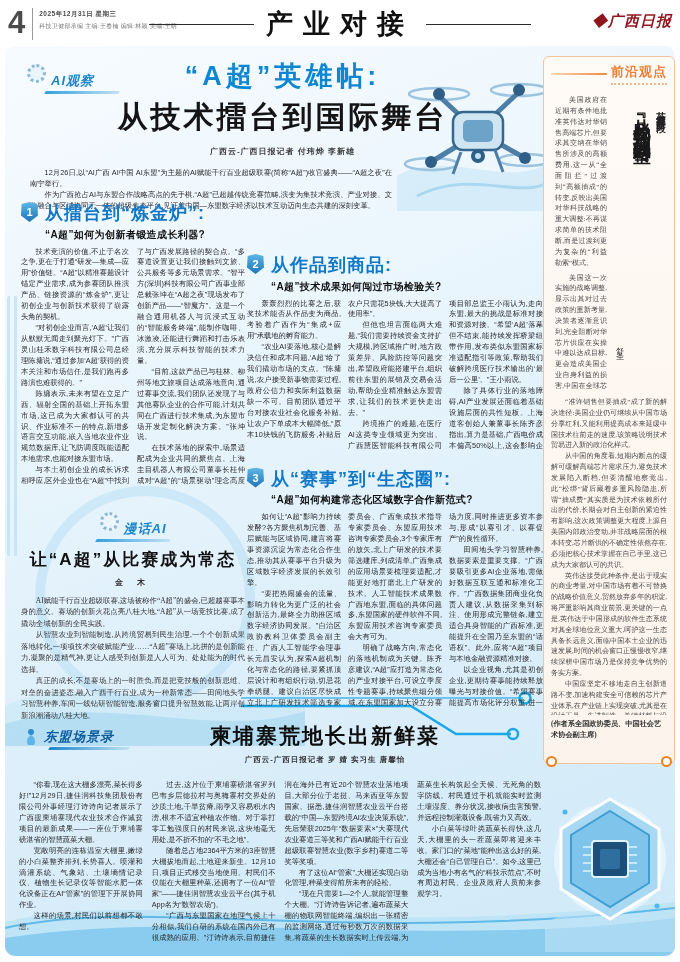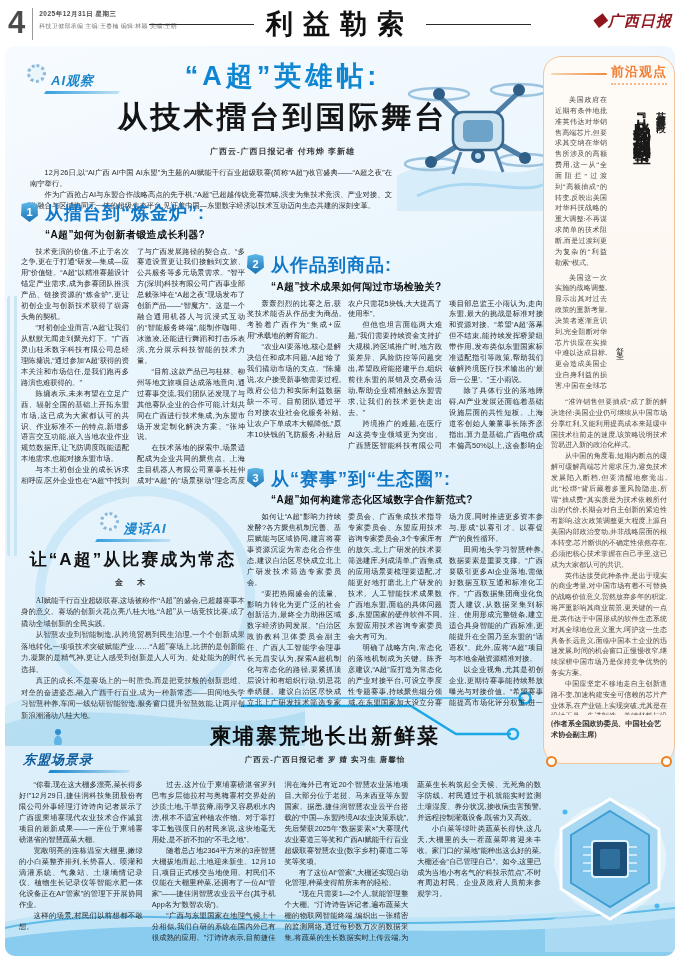--- a/index.html
+++ b/index.html
@@ -70,21 +70,21 @@
   .cartoon{position:absolute;left:16px;top:458px;width:224px;height:216px;z-index:2;text-align:center;}
   .cartoon .col-label{position:relative;justify-content:center;margin:0 auto;width:110px;}
   .cartoon-title{font-size:17px;font-weight:900;color:#121212;letter-spacing:2px;margin-top:10px;}
   .cartoon-author{font-size:8px;font-weight:bold;color:#333;letter-spacing:6px;margin-top:6px;}
   .cartoon-body{margin-top:7px;font-family:"Liberation Serif",serif;font-size:7.4px;line-height:1.55;
                 color:#333;text-align:justify;height:128px;overflow:hidden;}
   .cartoon-body p{margin:0;text-indent:2em;}
 
   
   .vp{position:absolute;left:538px;top:10px;width:132px;height:708px;z-index:3;
-      border:1px solid #f2c49c;border-radius:18px;background:linear-gradient(180deg,#fefaf5,#fcf4ec);
+      border:1px solid #f2c49c;border-radius:6px;background:linear-gradient(180deg,#fefaf5,#fcf4ec);
       box-sizing:border-box;padding:6px 7px;}
   .vp:before,.vp:after{content:"";position:absolute;bottom:-4px;width:7px;height:7px;border-radius:50%;
       background:#fff;border:2px solid #f0801f;}
   .vp:before{left:2px;} .vp:after{right:2px;}
   .vp-label{display:flex;align-items:center;gap:4px;margin-bottom:6px;}
   .vp-label-line{flex:1;height:2px;background:linear-gradient(90deg,#f6d7b4,#f08a3c);border-radius:2px;}
   .vp-label-text{font-size:13px;font-weight:900;color:#f07f35;letter-spacing:1px;
                  border-bottom:2px dotted #f5b887;padding-bottom:2px;}
   .vp-top{display:flex;height:300px;}
   .vp-narrow{width:60px;height:300px;overflow:hidden;font-family:"Liberation Serif",serif;
@@ -98,21 +98,21 @@
              color:#333;letter-spacing:5px;}
   .vp-body{margin-top:6px;height:318px;overflow:hidden;font-family:"Liberation Serif",serif;
            font-size:7px;line-height:1.55;color:#4a4a4a;text-align:justify;}
   .vp-body p{margin:0;text-indent:2em;}
   .vp-attr{margin-top:4px;font-size:7.2px;font-weight:bold;color:#333;line-height:1.5;
            font-family:"Liberation Serif",serif;}
 
   
   .asean{position:absolute;left:14px;top:676px;width:522px;z-index:2;}
   .asean-head{position:relative;height:52px;text-align:center;}
-  .asean-label{position:absolute;left:4px;top:6px;display:flex;align-items:center;gap:5px;flex-direction:column;}
+  .asean-label{position:absolute;left:4px;top:6px;display:flex;align-items:center;gap:5px;}
   .asean-label .lbl-text{font-size:13px;font-weight:900;font-style:italic;color:#0d5c9e;letter-spacing:1px;}
   .asean-bar{position:absolute;left:26px;bottom:-4px;width:80px;height:3px;
              background:linear-gradient(90deg,#1b86cc,#bfe2f5);transform:skewX(-30deg);}
   .asean-headline{font-size:21px;font-weight:900;color:#0e0e0e;letter-spacing:2px;padding-left:90px;}
   .asean-byline{font-size:7.5px;font-weight:bold;color:#333;margin-top:5px;padding-left:90px;letter-spacing:1px;}
   .cols4{column-count:4;column-gap:9px;column-fill:auto;height:172px;overflow:hidden;margin-top:6px;}
 
   
   .drone-art{position:absolute;left:382px;top:10px;width:170px;height:155px;z-index:1;}
   .chip-art{position:absolute;left:540px;top:728px;width:130px;height:178px;z-index:2;}
@@ -129,21 +129,21 @@
     <div class="mast-left">
       <div class="page-num">4</div>
       <div class="mast-divider"></div>
       <div class="mast-info">
         <div class="date-line">2025年12月31日 星期三</div>
         <div class="staff-line">科技卫健部承编 主编:王春楠 编辑:林颖 美编:王萌</div>
       </div>
     </div>
     <div class="mast-center">
       <span class="mast-rule"></span>
-      <h1 class="section-title">利益勒索</h1>
+      <h1 class="section-title">产业对接</h1>
       <span class="mast-rule"></span>
     </div>
     <div class="brand">◆广西日报</div>
   </header>
 
   <div class="content">
 
     <div class="decor edge-stripes"></div>
     <div class="decor circle-wm"></div>
 
@@ -241,21 +241,21 @@
       </section>
       <section class="sec3">
         <div class="sec-header">
           <span class="badge">3</span>
           <div>
             <div class="sec-title">从“赛事”到“生态圈”:</div>
             <div class="sec-sub">“A超”如何构建常态化区域数字合作新范式?</div>
           </div>
         </div>
         <div class="bodytext cols3 sec3-body">
-            <p>如何让“A超”影响力持续发酵?各方聚焦机制完善、基层赋能与区域协同,建言将赛事资源沉淀为常态化合作生态,建议自治区尽快成立北上广研发技术筛选专家委员会。</p>
+            <p>如何让“A超”影响力持续发酵?各方聚焦机制完善、基层赋能与区域协同,建言将赛事资源沉淀为常态化合作生态,推动其从赛事平台升级为区域数字经济发展的长效引擎。</p>
             <p>“要把热闹盛会的流量、影响力转化为更广泛的社会创新活力,最终全力助推区域数字经济协同发展。”自治区政协教科卫体委员会副主任、广西人工智能学会理事长元昌安认为,探索A超机制化与常态化的路径,要紧抓顶层设计和有组织行动,切忌花拳绣腿。建议自治区尽快成立北上广研发技术筛选专家委员会、广西集成技术指导专家委员会、东盟应用技术咨询专家委员会,3个专家库有的放矢,北上广研发的技术要筛选建库,列成清单,广西集成的应用场景要梳理要适配,才能更好地打磨北上广研发的技术。人工智能技术成果数广西地东盟,面临的具体问题多,东盟国家的硬件软件不同,东盟应用技术咨询专家委员会大有可为。</p>
             <p>明确了战略方向,常态化的落地机制成为关键。陈齐彦建议,“A超”应打造为常态化的产业对接平台,可设立季度性专题赛事,持续聚焦细分领域,在东盟国家加大设立分赛场力度,同时推进更多资本参与,形成“以赛引才、以赛促产”的良性循环。</p>
             <p>田间地头学习智慧种养,数据要素是重要支撑。“广西要吸引更多AI企业落地,需做好数据互联互通和标准化工作。”广西数据集团商业化负责人建议,从数据采集到标注、使用形成完整链条,建立适合具身智能的广西标准,更能提升在全国乃至东盟的“话语权”。此外,应将“A超”项目与本地金融资源精准对接。</p>
             <p>以企业视角,尤其是初创企业,更期待赛事能持续释放曝光与对接价值。“希望赛事能提高市场化评分权重,进一步筛选出更具落地与市场潜力的项目。”陈墉希望赛事能延长项目展示时间,“对初创企业来说,每一次曝光和对接都可能改变命运,赛事应该不止于节点性的宣传报道”。</p>
           </div>
       </section>
     </div>
 
     <section class="cartoon">
       <div class="col-label">

